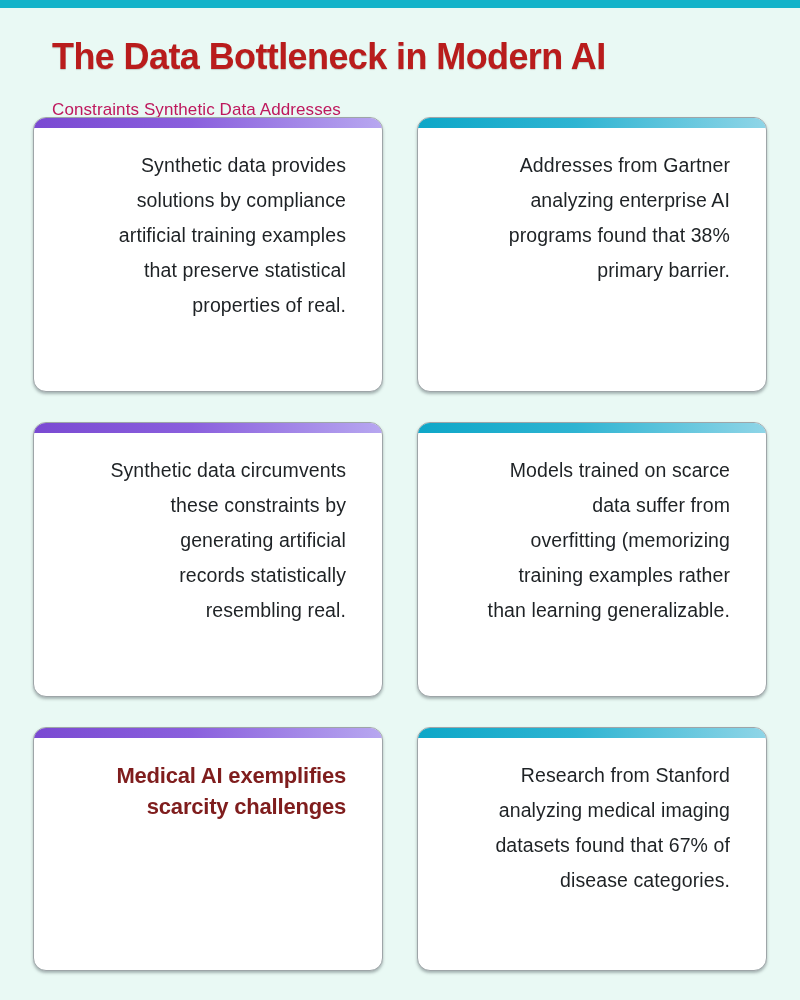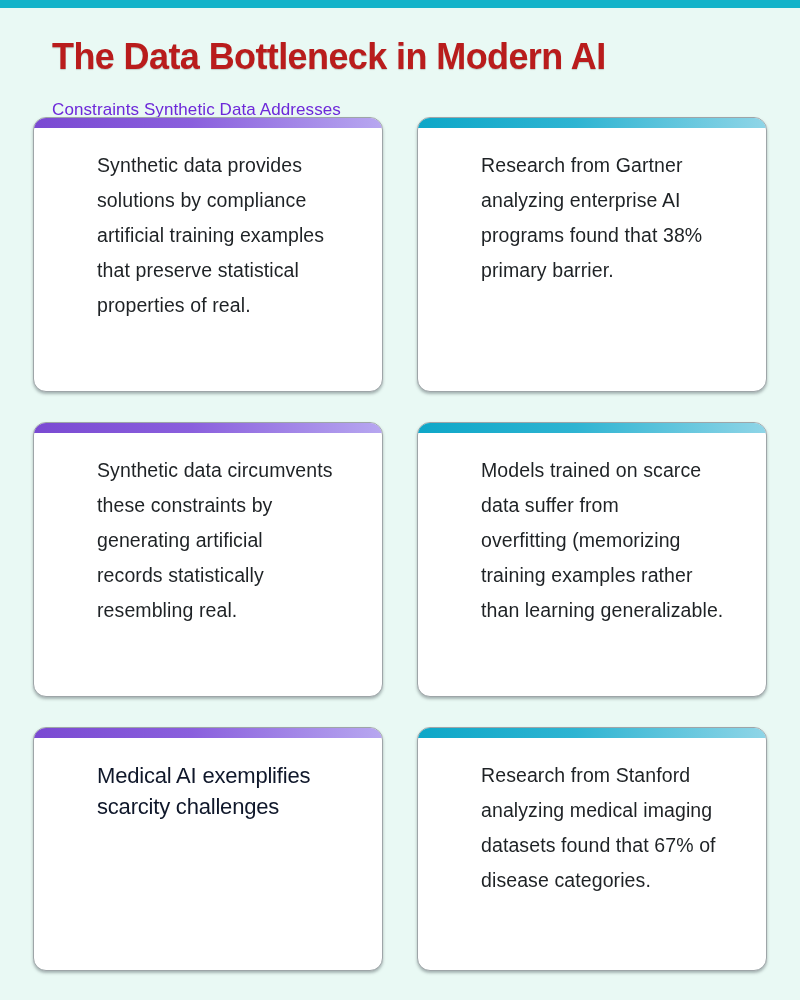--- a/index.html
+++ b/index.html
@@ -20,21 +20,21 @@
   .title {
     font-size: 36px;
     font-weight: 700;
     color: #b91c1c;
     letter-spacing: -0.6px;
     text-shadow: 0 1px 1px rgba(0,0,0,0.18);
   }
   .subtitle {
     margin-top: 22px;
     font-size: 17px;
-    color: #6d28d9;
+    color: #be185d;
     letter-spacing: 0.1px;
   }
   .grid {
     position: absolute;
     left: 33px;
     top: 117px;
     width: 734px;
     display: grid;
     grid-template-columns: 1fr 1fr;
     grid-template-rows: 275px 275px 244px;
@@ -48,36 +48,36 @@
     box-shadow: 0 2px 3px rgba(85,95,100,0.45);
     overflow: hidden;
     display: flex;
     flex-direction: column;
   }
   .accent { height: 10px; flex: 0 0 10px; }
   .accent.purple { background: linear-gradient(90deg, #7a4ad2 0%, #8a5fdd 45%, #b7a7f0 100%); }
   .accent.teal   { background: linear-gradient(90deg, #0ea7c8 0%, #2eb4d2 45%, #8fd5e7 100%); }
   .card-body {
     padding: 20px 36px 12px 26px;
-    text-align: left;
+    text-align: right;
     margin-left: 37px;
   }
   .line {
     display: block;
     font-size: 19.5px;
     line-height: 35px;
     color: #1e2225;
     letter-spacing: 0.1px;
   }
   .heading-line {
     display: block;
     font-size: 22px;
     line-height: 31px;
-    font-weight: 400;
-    color: #0f172a;
+    font-weight: 700;
+    color: #7f1d1d;
     letter-spacing: -0.2px;
   }
   .card-5 .card-body { padding-top: 22px; }
   .muted-block { margin-top: 7px; }
   .muted-line {
     display: block;
     font-size: 20.5px;
     line-height: 36px;
     color: #b7babc;
   }
@@ -101,21 +101,21 @@
       <span class="line">solutions by compliance</span>
       <span class="line">artificial training examples</span>
       <span class="line">that preserve statistical</span>
       <span class="line">properties of real.</span>
     </div>
   </section>
 
   <section class="card">
     <div class="accent teal"></div>
     <div class="card-body">
-      <span class="line">Research from Gartner</span>
+      <span class="line">Addresses from Gartner</span>
       <span class="line">analyzing enterprise AI</span>
       <span class="line">programs found that 38%</span>
       <span class="line">primary barrier.</span>
     </div>
   </section>
 
   <section class="card">
     <div class="accent purple"></div>
     <div class="card-body">
       <span class="line">Synthetic data circumvents</span>

